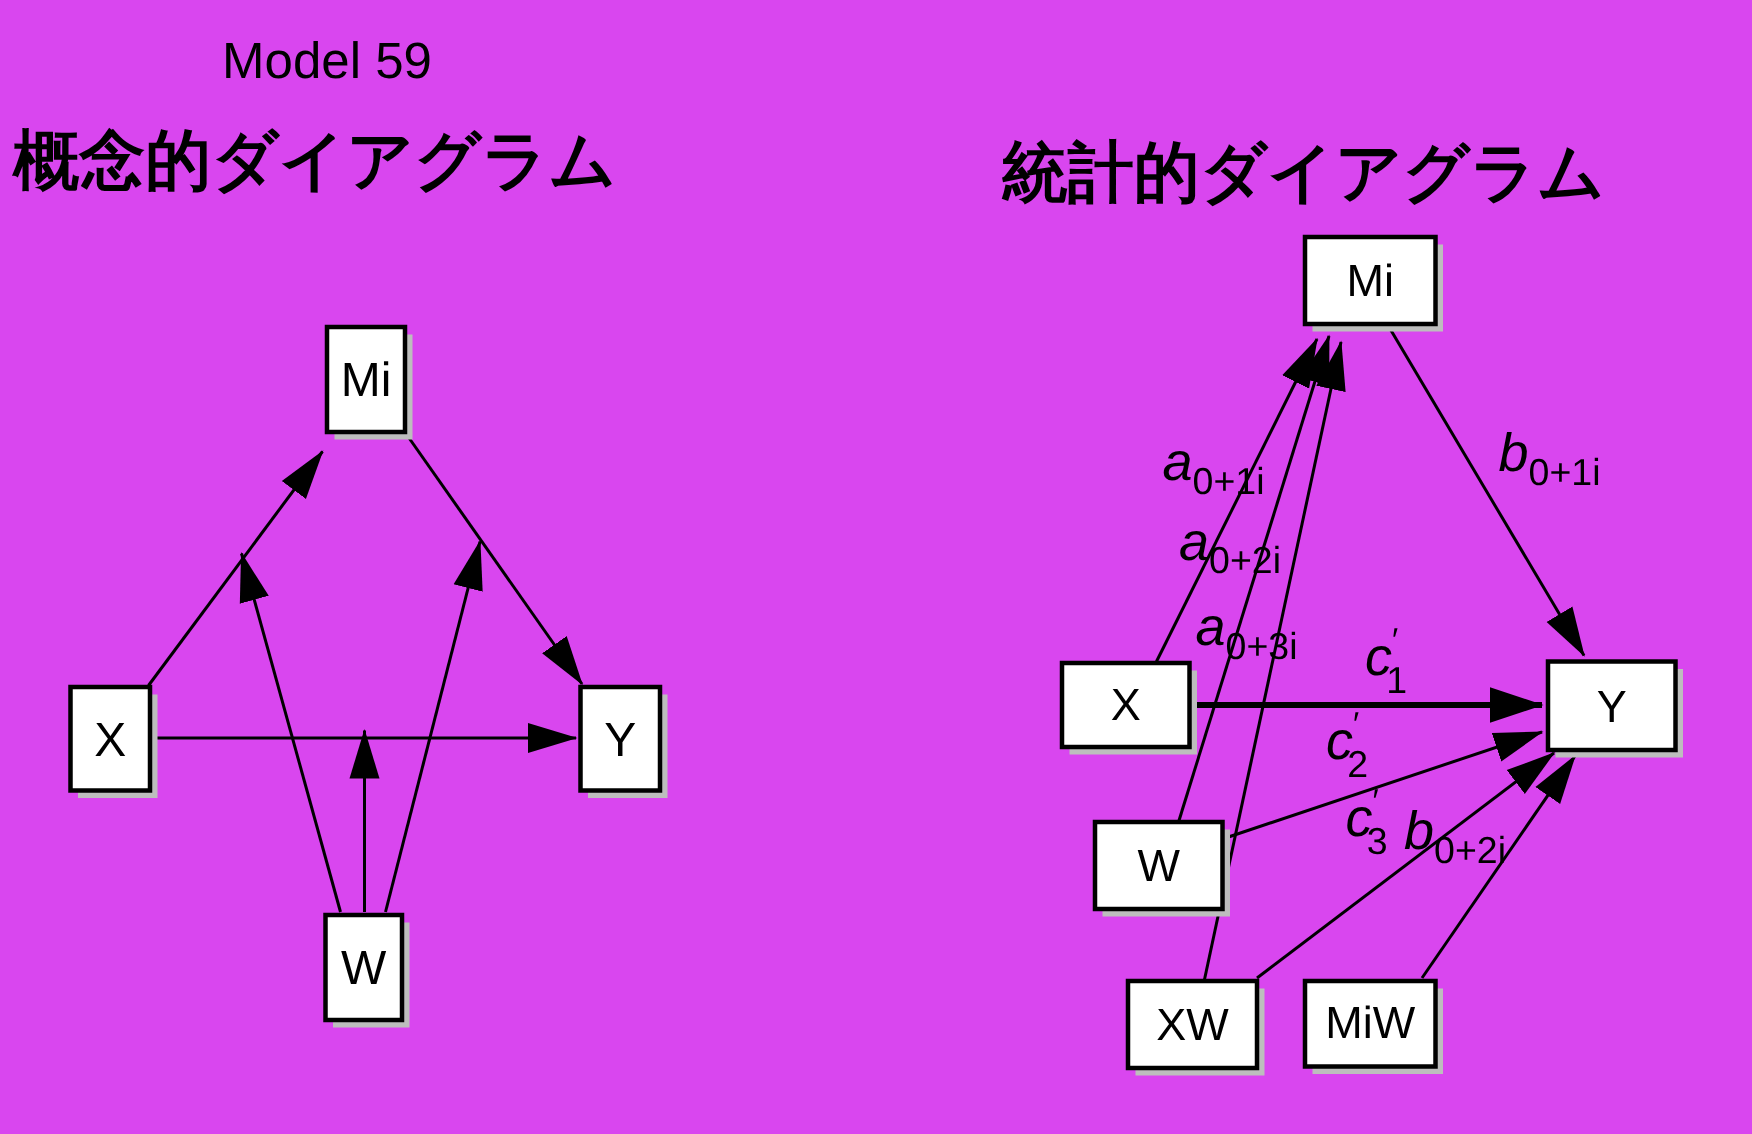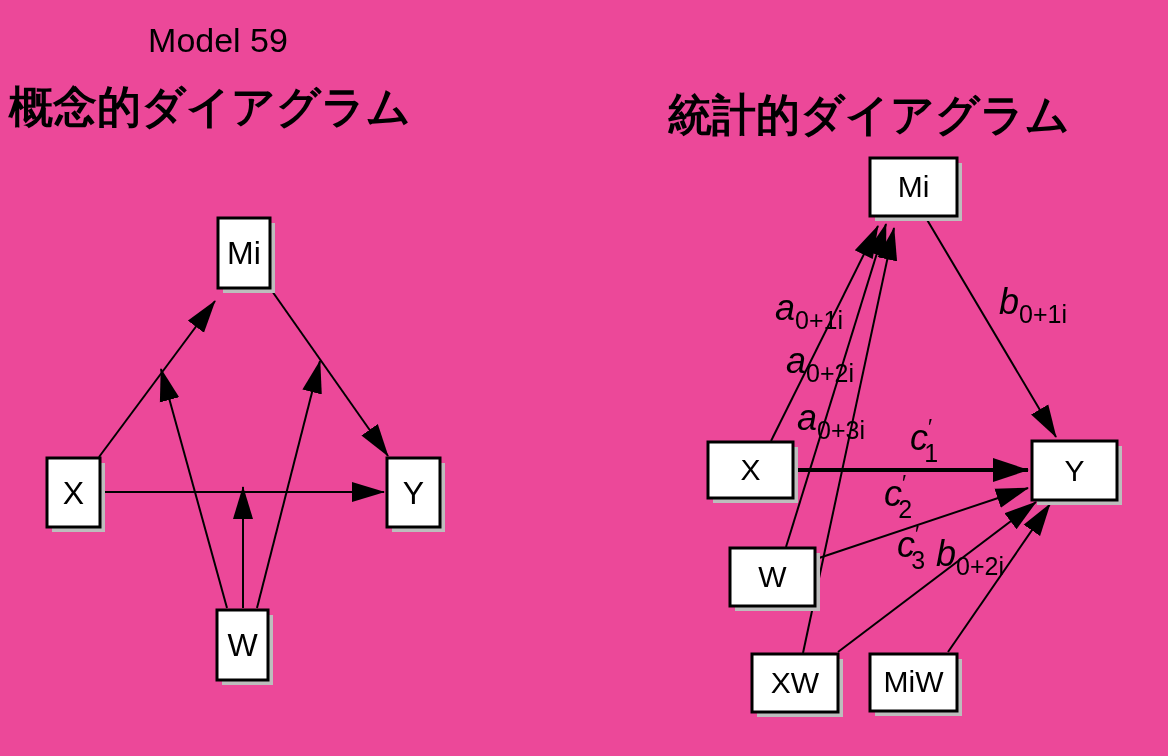--- a/index.html
+++ b/index.html
@@ -1,16 +1,16 @@
 <!DOCTYPE html>
 <html><head>
 <meta charset="utf-8">
 <style>
   html,body{margin:0;padding:0;background:#ffffff;}
-  .canvas{position:relative;width:1168px;height:756px;background:#ec4899;overflow:hidden;}
+  .canvas{position:relative;width:1168px;height:756px;background:#d946ef;overflow:hidden;}
   svg{display:block;}
   .title-model{font-family:"Liberation Sans",sans-serif;font-size:34px;fill:#000;text-anchor:middle;}
   .title-jp{font-family:"Liberation Sans",sans-serif;font-size:44px;fill:#000;text-anchor:middle;font-weight:bold;}
   .shadow{fill:#bdbdbd;stroke:none;}
   .box{fill:#ffffff;stroke:#000000;stroke-width:3px;}
   .nlabel{font-family:"Liberation Sans",sans-serif;fill:#000;text-anchor:middle;}
   .nlabel.big{font-size:32px;}
   .nlabel.std{font-size:30px;}
   .edge{stroke:#000000;stroke-width:2px;fill:none;}
   .edge.thick{stroke-width:4px;}

